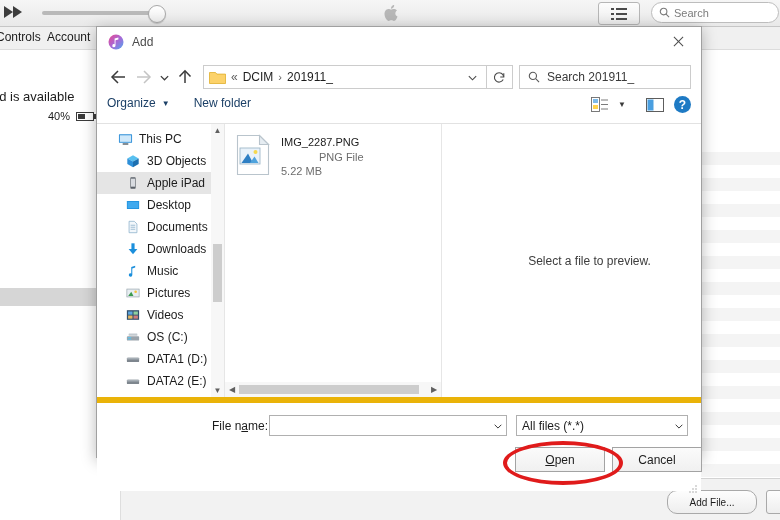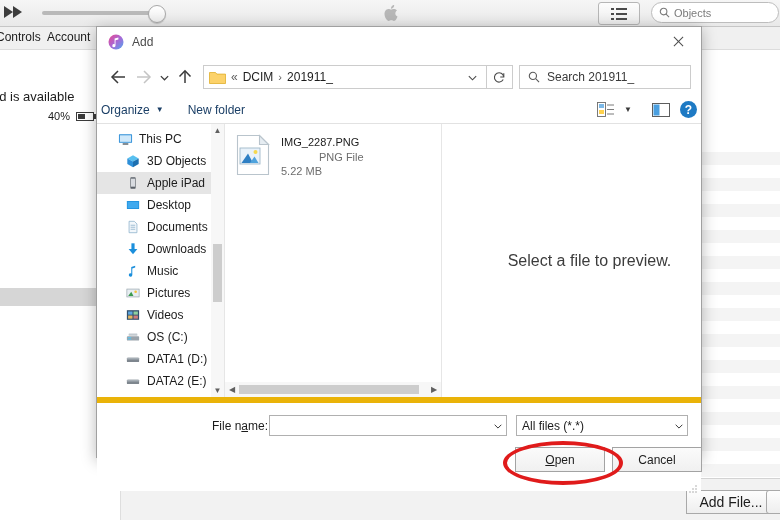--- a/index.html
+++ b/index.html
@@ -46,23 +46,23 @@
   .batt-icon i{position:absolute;left:1px;top:1px;bottom:1px;width:7px;background:#3b3b3b;display:block;}
   .batt-cap{position:absolute;left:94px;top:114px;width:2px;height:5px;background:#3b3b3b;}
 
   .row-band{position:absolute;left:0;width:121px;height:18px;background:#d6d6d6;}
 
   .bg-list{position:absolute;left:450px;top:152px;width:330px;height:330px;}
   .bg-stripe{position:absolute;left:0;width:330px;height:13px;background:#f4f4f4;}
 
   .bottom-bar{position:absolute;left:121px;top:478px;width:659px;height:42px;background:#f2f2f2;border-top:1px solid #d3d3d3;}
   .add-file-btn{
-    position:absolute;left:686px;top:490px;width:88px;height:22px;
-    background:linear-gradient(#fdfdfd,#eeeeee);border:1px solid #a9a9a9;border-radius:0;
-    font-size:14px;color:#1c1c1c;display:flex;align-items:center;justify-content:center;
+    position:absolute;left:667px;top:490px;width:88px;height:22px;
+    background:linear-gradient(#fdfdfd,#eeeeee);border:1px solid #a9a9a9;border-radius:10px;
+    font-size:10px;color:#1c1c1c;display:flex;align-items:center;justify-content:center;
   }
   .add-file-btn2{
     position:absolute;left:766px;top:490px;width:40px;height:22px;
     background:linear-gradient(#fdfdfd,#eeeeee);border:1px solid #a9a9a9;border-radius:3px;
   }
   .vsep{position:absolute;left:120px;top:150px;width:1px;height:370px;background:#dedede;}
 
   
   .dialog{
     position:absolute;left:96px;top:26px;width:606px;height:432px;
@@ -94,21 +94,21 @@
   .crumb-sep{color:#5d5d5d;margin:0 5px;font-size:11px;}
   .crumb-chev{margin-left:auto;color:#4b4b4b;padding:0 6px;display:flex;align-items:center;}
   .refresh-btn{width:26px;height:24px;border:1px solid #cccccc;border-left:none;background:#ffffff;
     display:flex;align-items:center;justify-content:center;color:#4b4b4b;box-sizing:border-box;}
   .search-box{
     width:172px;height:24px;margin-left:6px;background:#ffffff;border:1px solid #cccccc;
     display:flex;align-items:center;box-sizing:border-box;padding-left:8px;
   }
   .search-box .stxt{font-size:12px;color:#3a3a3a;margin-left:7px;}
 
-  .cmd-row{position:relative;height:28px;display:flex;align-items:center;padding:0 4px;box-sizing:border-box;
+  .cmd-row{position:relative;height:28px;display:flex;align-items:flex-start;padding:0 10px;box-sizing:border-box;
     border-bottom:1px solid #e2e2e2;}
   .cmd{font-size:12px;color:#1b3f66;display:flex;align-items:center;}
   .cmd .caret{margin-left:6px;font-size:8px;color:#1b3f66;}
   .cmd.newfolder{margin-left:24px;}
   .cmd-right{margin-left:auto;display:flex;align-items:center;gap:9px;}
   .viewico{width:20px;height:17px;display:flex;align-items:center;justify-content:center;}
   .help-ico{width:17px;height:17px;border-radius:50%;background:#1e7ac4;color:#fff;font-size:12px;
     display:flex;align-items:center;justify-content:center;font-weight:bold;}
 
   .dlg-body{position:relative;height:273px;display:flex;}
@@ -130,21 +130,21 @@
   .fname{font-size:11px;color:#1c1c1c;}
   .ftype{font-size:11px;color:#6d6d6d;margin-top:3px;padding-left:38px;}
   .fsize{font-size:11px;color:#6d6d6d;margin-top:2px;}
 
   .hscroll{position:absolute;left:0;bottom:0;width:216px;height:15px;background:#f7f7f7;display:flex;align-items:center;}
   .hs-arrow{width:14px;height:15px;display:flex;align-items:center;justify-content:center;color:#606060;font-size:8px;}
   .hs-track{flex:1;height:15px;position:relative;}
   .hs-thumb{position:absolute;left:0;top:3px;width:180px;height:9px;background:#cdcdcd;}
 
   .preview-pane{flex:1;position:relative;display:flex;align-items:center;justify-content:center;}
-  .preview-text{font-size:16px;color:#3c3c3c;margin-left:36px;}
+  .preview-text{font-size:12px;color:#3c3c3c;margin-left:36px;}
 
   .dlg-footer{position:relative;height:88px;background:#ffffff;border-top:6px solid #eab308;}
   .fname-label{position:absolute;left:115px;top:16px;font-size:12px;color:#1c1c1c;}
   .fname-label u{text-decoration:underline;}
   .fname-input{
     position:absolute;left:172px;top:12px;width:238px;height:21px;
     background:#ffffff;border:1px solid #b0b0b0;box-sizing:border-box;display:flex;align-items:center;
   }
   .fname-input .val{font-size:12px;color:#1c1c1c;padding-left:4px;flex:1;}
   .combo-arrow{width:17px;height:19px;display:flex;align-items:center;justify-content:center;color:#3a3a3a;font-size:9px;}
@@ -198,21 +198,21 @@
           <rect x="5" y="10" width="11" height="2" fill="currentColor"></rect>
       </svg>
     </div>
     <div class="itunes-search">
       <span class="sglyph">
         <svg viewBox="0 0 12 12" width="11" height="11">
             <circle cx="5" cy="5" r="3.6" fill="none" stroke="currentColor" stroke-width="1.2"></circle>
             <line x1="7.7" y1="7.7" x2="11" y2="11" stroke="currentColor" stroke-width="1.2"></line>
           </svg>
       </span>
-      <span class="stxt">Objects</span>
+      <span class="stxt">Search</span>
     </div>
   </div>
 
   <div class="menubar">
     <div class="menu-item mi-controls">Controls</div>
     <div class="menu-item mi-account">Account</div>
   </div>
 
   <div class="avail-text">ad is available</div>
   <div class="batt-pct">40%</div>

